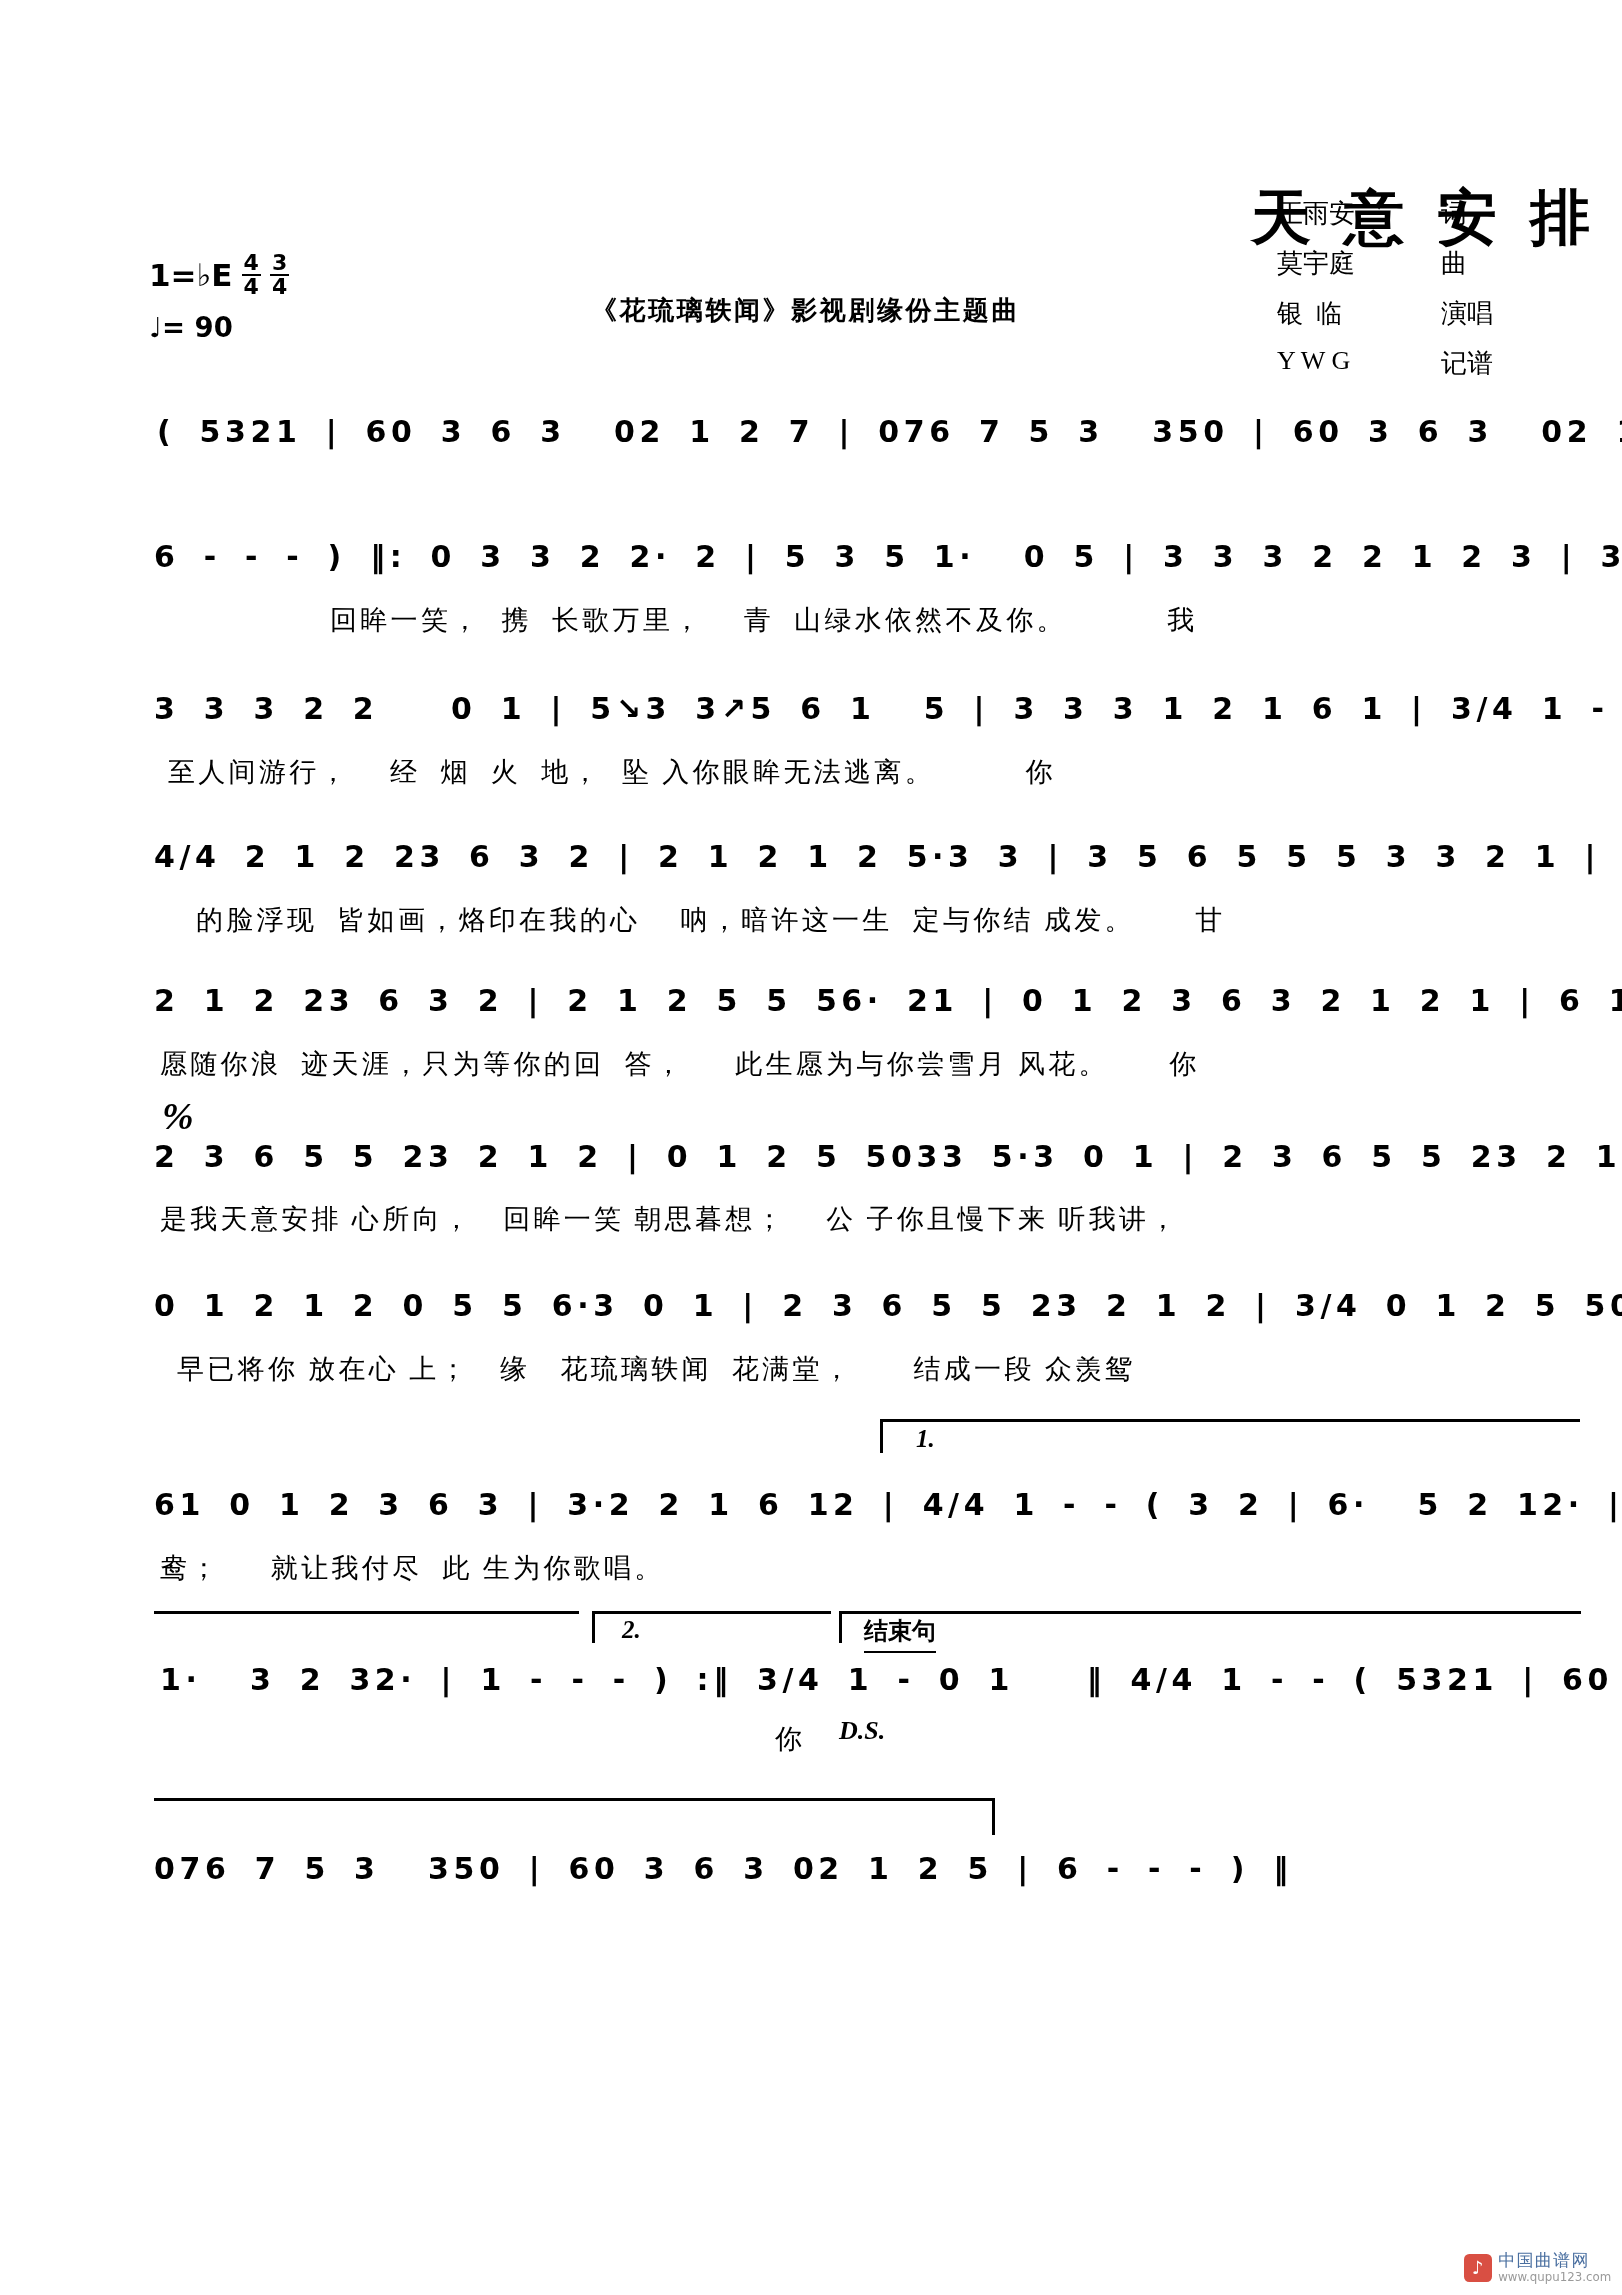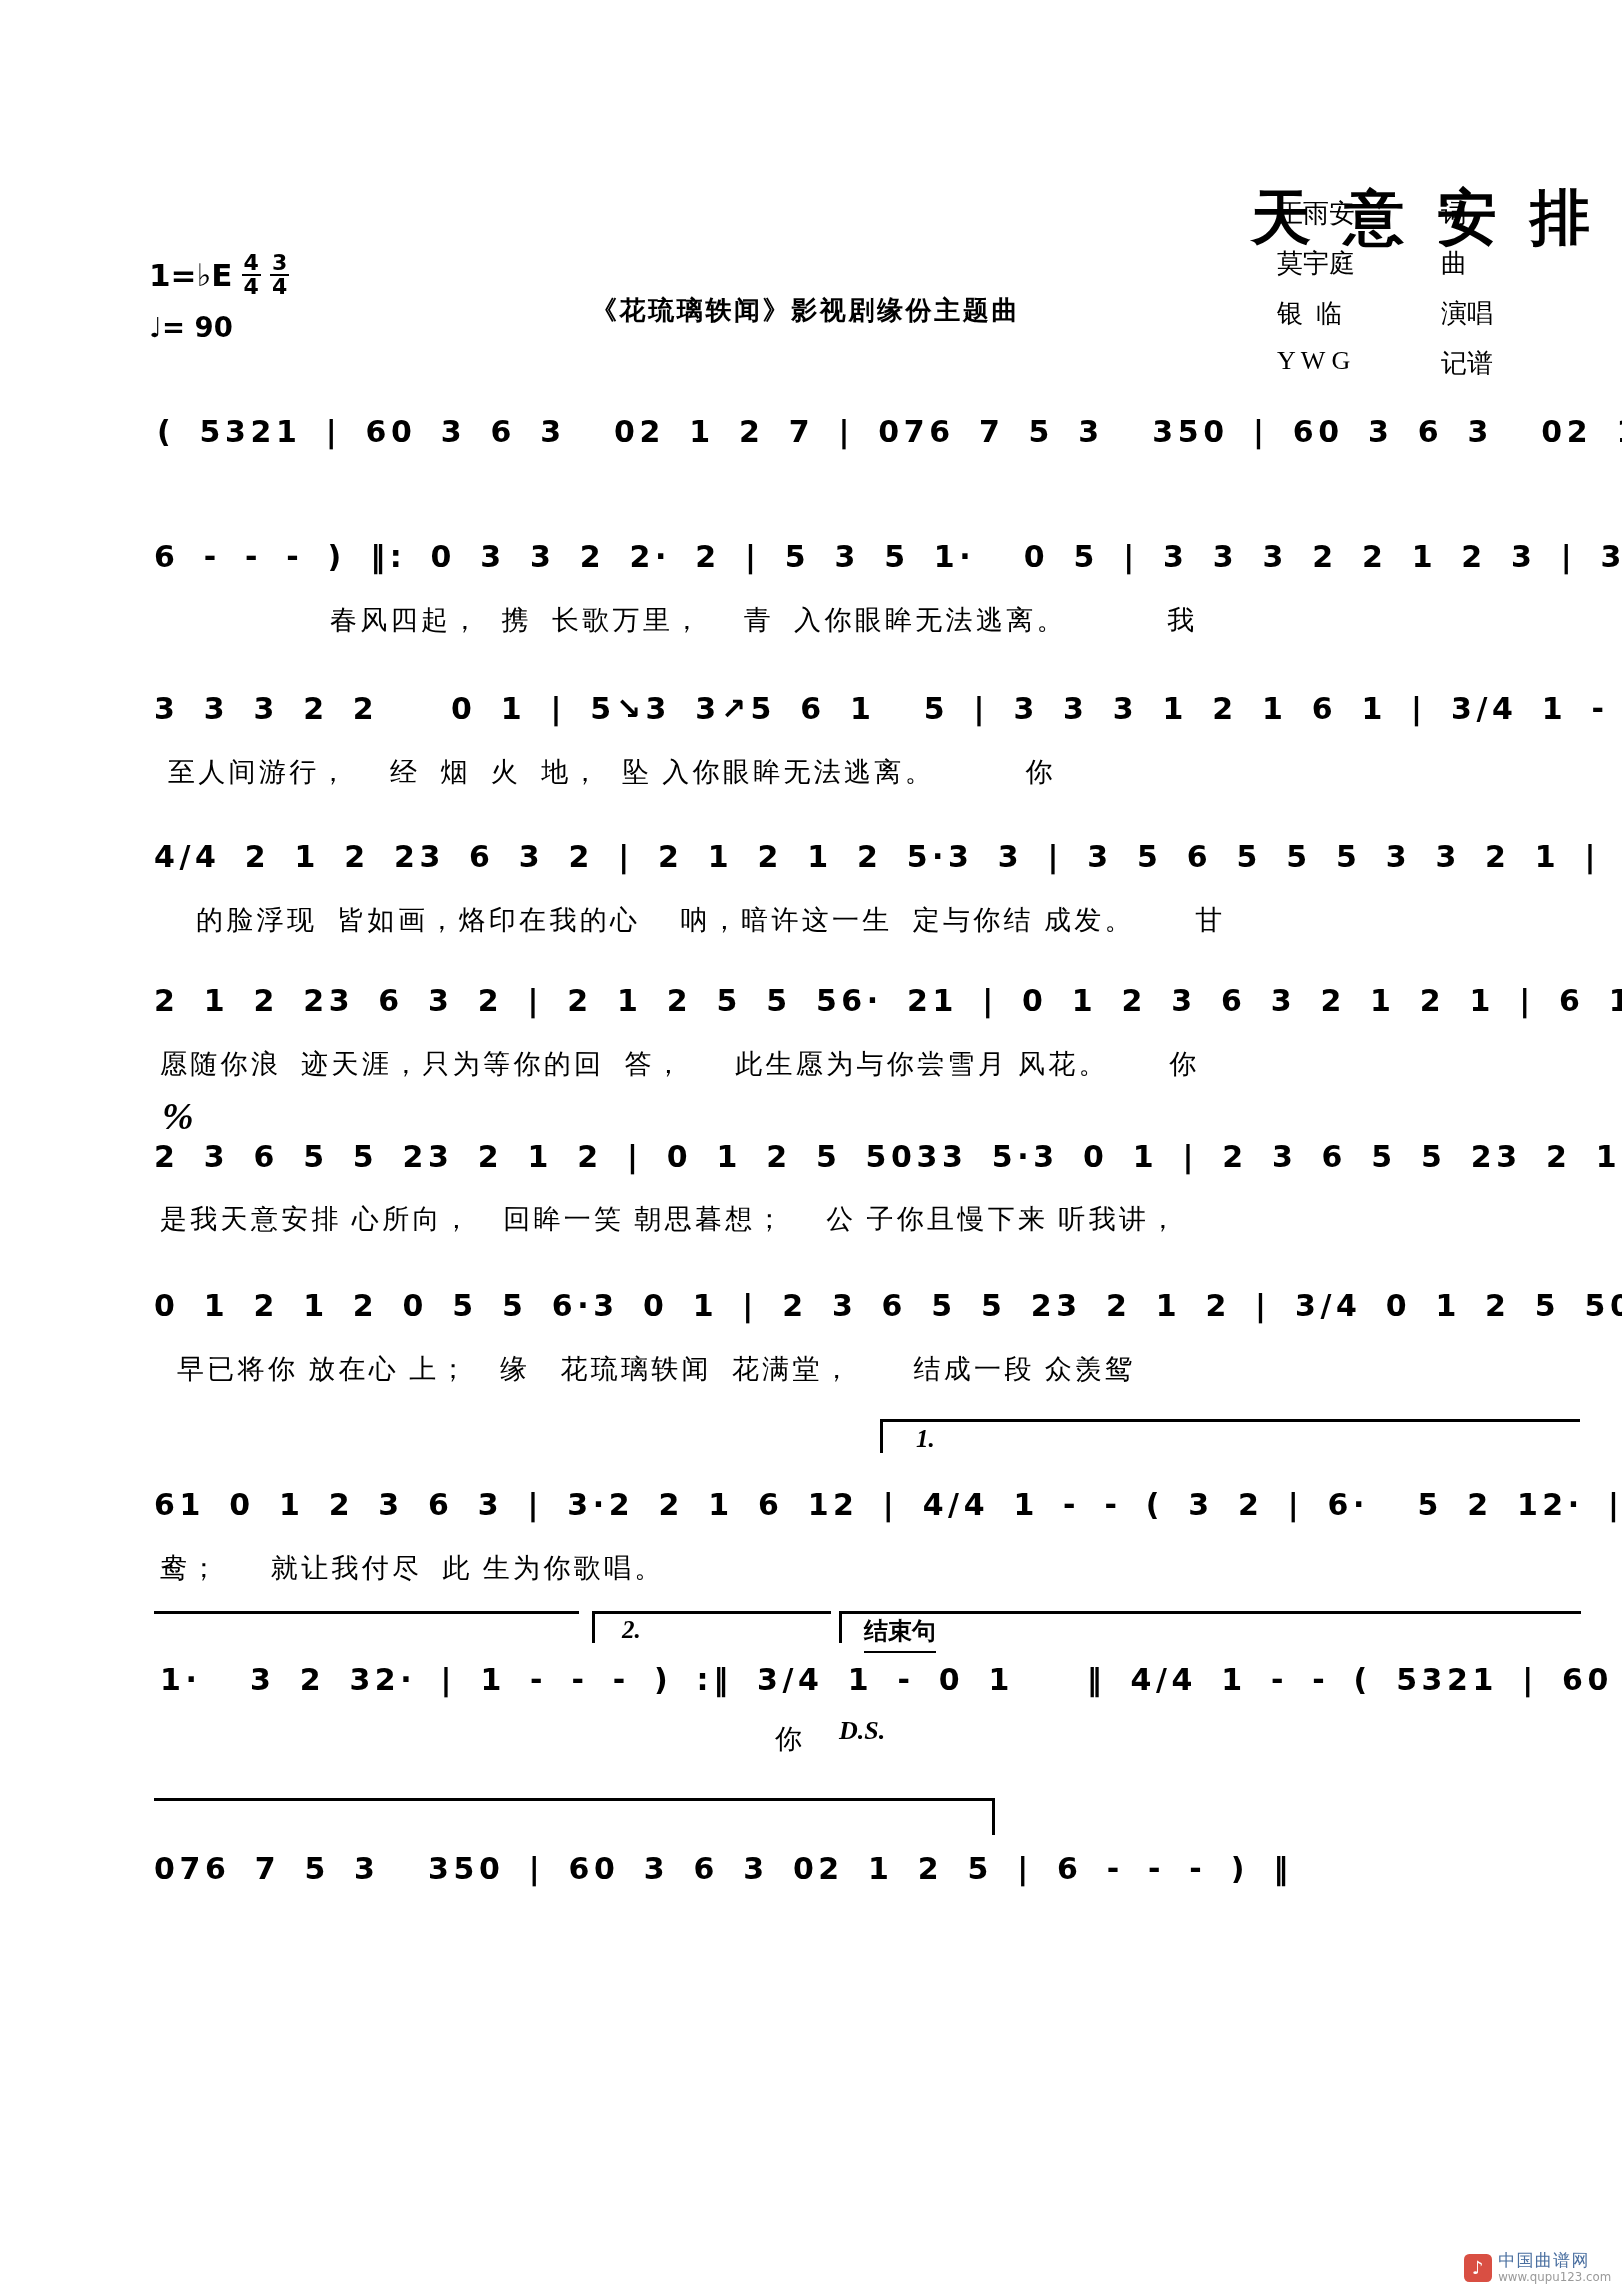--- a/index.html
+++ b/index.html
@@ -80,21 +80,21 @@
     </div>
     <div class="credit-row">
       <span class="credit-name">Y W G</span>
       <span class="credit-role">记谱</span>
     </div>
   </div>
 
   <div class="notes abs" style="left:157px;top:414px;">( 5321 | 60 3 6 3  02 1 2 7 | 076 7 5 3  350 | 60 3 6 3  02 1 2 5 |</div>
 
   <div class="notes abs" style="left:154px;top:539px;">6 - - - ) ‖: 0 3 3 2 2· 2 | 5 3 5 1·  0 5 | 3 3 3 2 2 1 2 3 | 3 - 0  0 5 |</div>
-  <div class="lyrics abs" style="left:330px;top:602px;">春风四起，  携  长歌万里，    青  入你眼眸无法逃离。          我</div>
+  <div class="lyrics abs" style="left:330px;top:602px;">回眸一笑，  携  长歌万里，    青  山绿水依然不及你。          我</div>
 
   <div class="notes abs" style="left:154px;top:691px;">3 3 3 2 2   0 1 | 5↘3 3↗5 6 1  5 | 3 3 3 1 2 1 6 1 | 3/4 1 - 0 5 |</div>
   <div class="lyrics abs" style="left:168px;top:754px;">至人间游行，    经  烟  火  地，  坠 入你眼眸无法逃离。         你</div>
 
   <div class="notes abs" style="left:154px;top:839px;">4/4 2 1 2 23 6 3 2 | 2 1 2 1 2 5·3 3 | 3 5 6 5 5 5 3 3 2 1 | 2 32 3 - 0 5 |</div>
   <div class="lyrics abs" style="left:196px;top:902px;">的脸浮现  皆如画，烙印在我的心    呐，暗许这一生  定与你结 成发。      甘</div>
 
   <div class="notes abs" style="left:154px;top:983px;">2 1 2 23 6 3 2 | 2 1 2 5 5 56· 21 | 0 1 2 3 6 3 2 1 2 1 | 6 11 - 0 1 |</div>
   <div class="lyrics abs" style="left:160px;top:1046px;">愿随你浪  迹天涯，只为等你的回  答，     此生愿为与你尝雪月 风花。      你</div>
 

